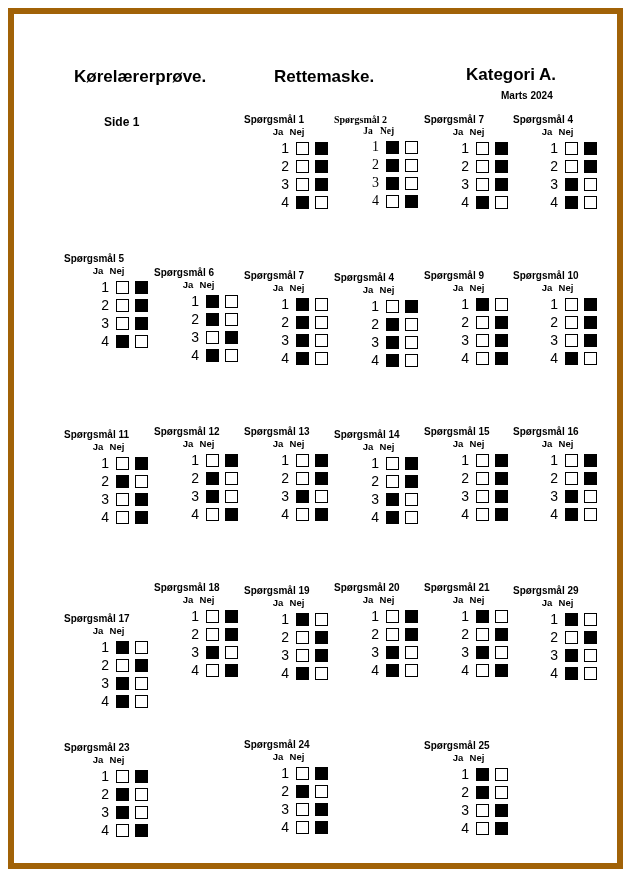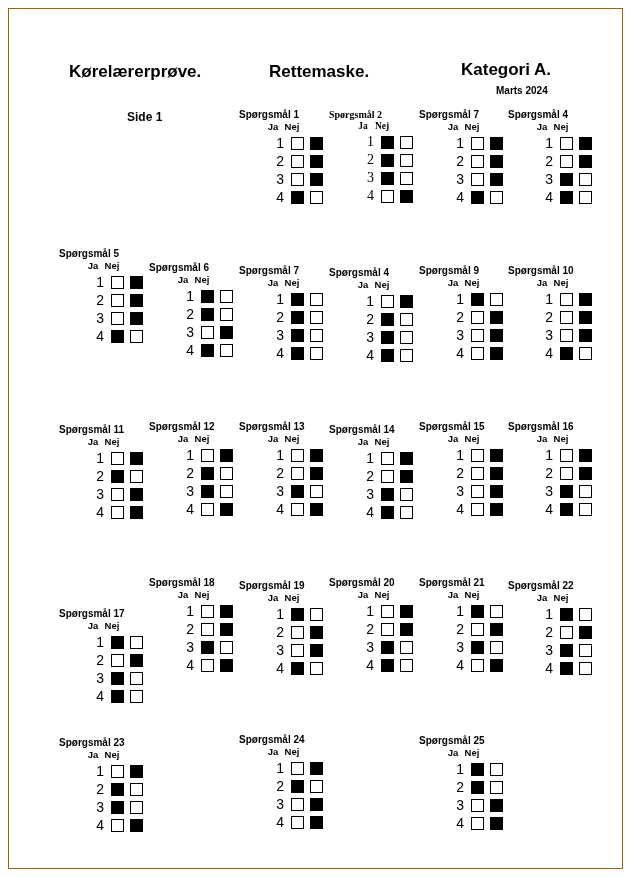--- a/index.html
+++ b/index.html
@@ -15,21 +15,21 @@
     position: relative;
     overflow: hidden;
   }
   .page {
     position: absolute;
     left: 8px;
     top: 8px;
     width: 615px;
     height: 861px;
     background: #ffffff;
-    border: 1px solid #a16207;
+    border: 6px solid #a16207;
     box-sizing: border-box;
   }
   .header {
     position: absolute;
     left: 0;
     top: 50px;
     width: 100%;
     height: 40px;
   }
   .h-title {
@@ -47,21 +47,20 @@
     top: 26px;
     font-size: 10px;
     font-weight: bold;
   }
   .side-label {
     position: absolute;
     left: 90px;
     top: 101px;
     font-size: 12px;
     font-weight: bold;
-    margin-left: 28px;
   }
   
   .qblock {
     position: absolute;
     width: 94px;
   }
   .q-title {
     font-size: 10px;
     font-weight: bold;
     text-align: left;
@@ -682,21 +681,21 @@
           <div class="cell filled"></div>
           <div class="cell"></div>
         </div>
         <div class="q-row">
           <div class="q-num">4</div>
           <div class="cell"></div>
           <div class="cell filled"></div>
         </div>
       </div>
       <div class="qblock" style="left: 499px; top: 571px;">
-        <div class="q-title">Spørgsmål 22</div>
+        <div class="q-title">Spørgsmål 29</div>
         <div class="q-colheads">
           <span>Ja</span>
           <span>Nej</span>
         </div>
         <div class="q-row">
           <div class="q-num">1</div>
           <div class="cell filled"></div>
           <div class="cell"></div>
         </div>
         <div class="q-row">

